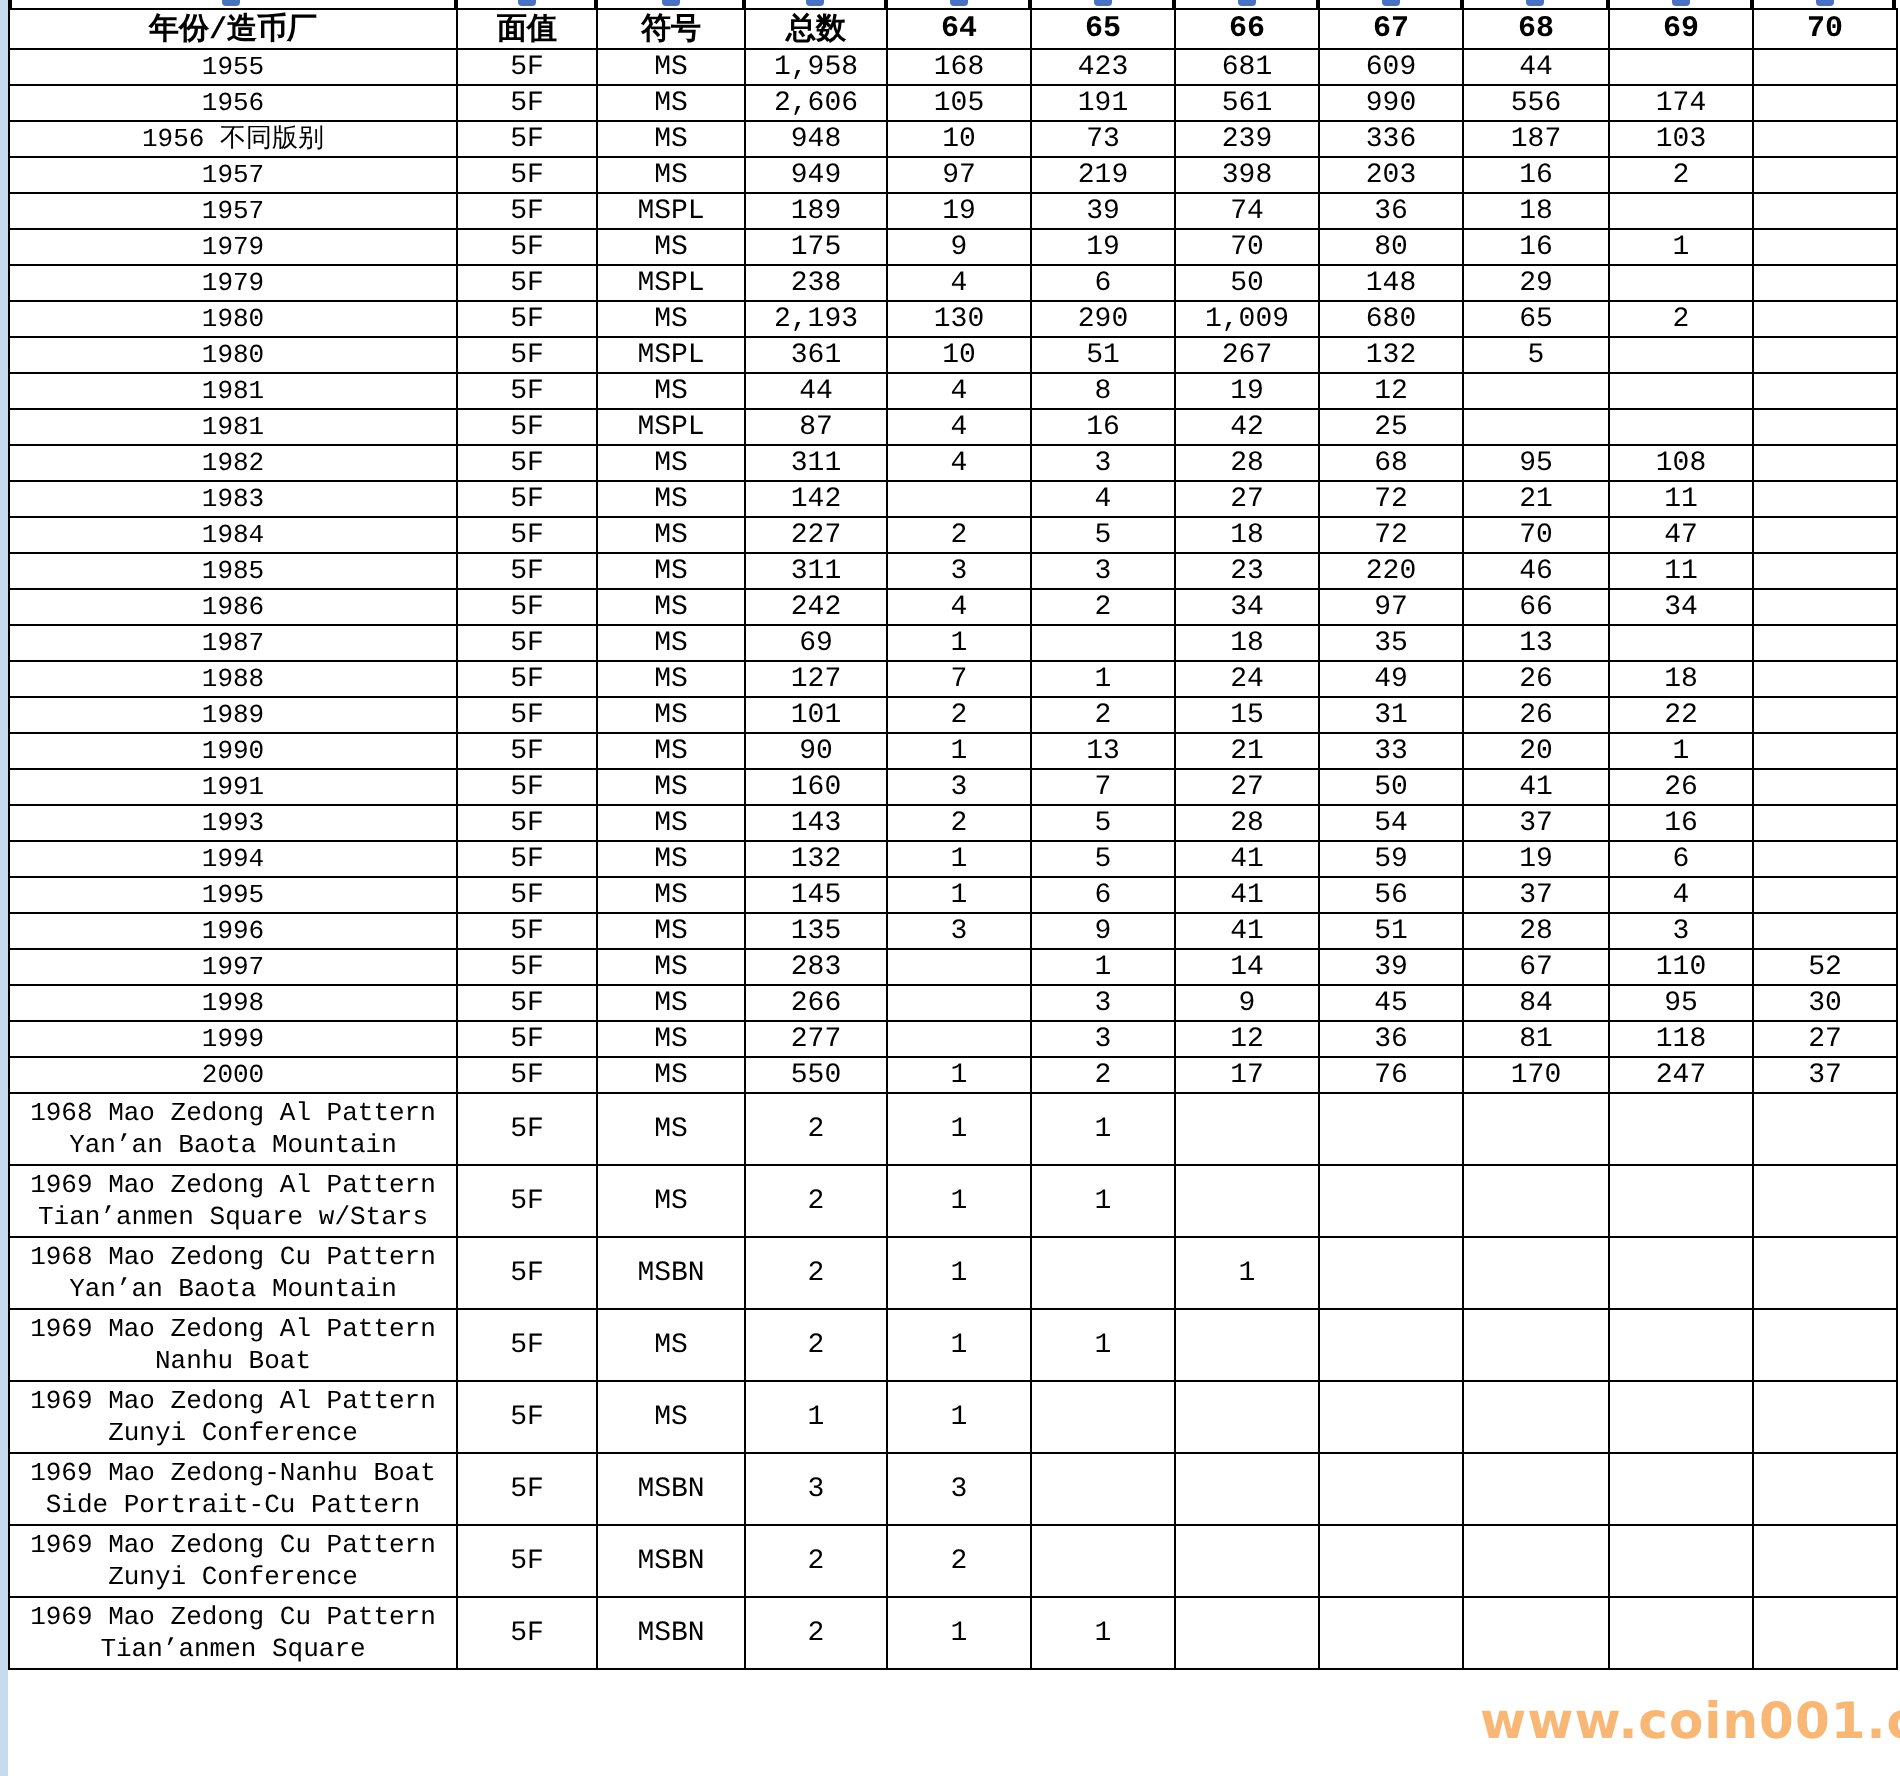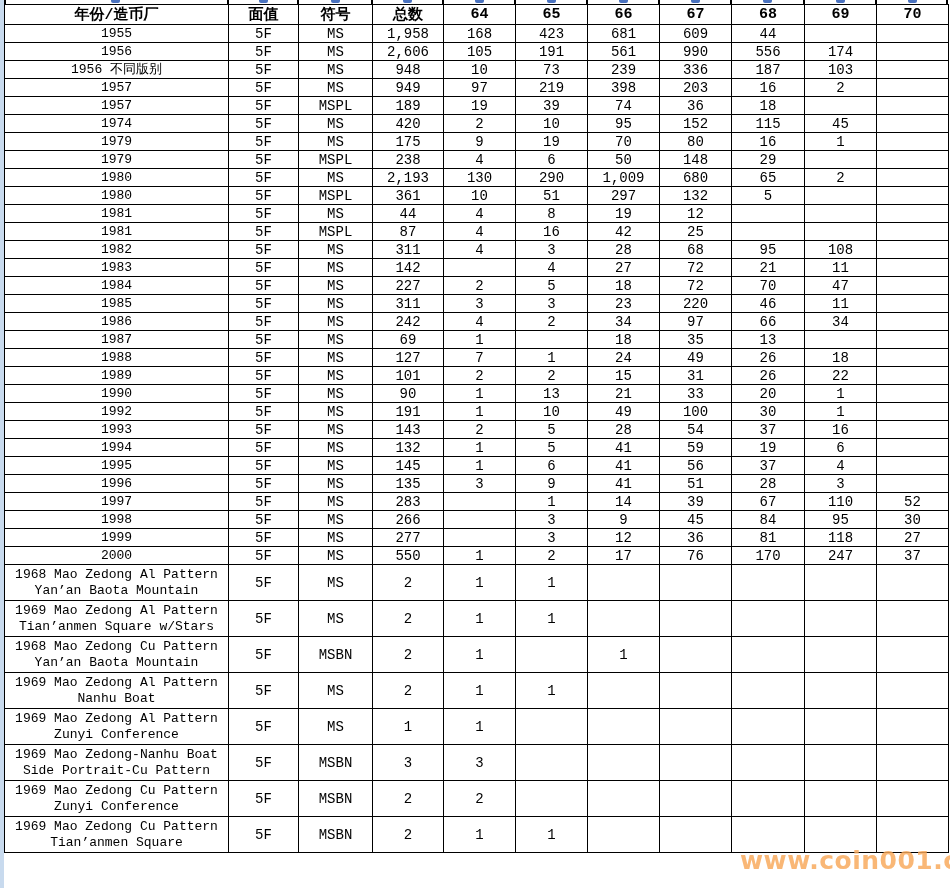--- a/index.html
+++ b/index.html
@@ -186,33 +186,20 @@
         <td class="num">189</td>
         <td class="num">19</td>
         <td class="num">39</td>
         <td class="num">74</td>
         <td class="num">36</td>
         <td class="num">18</td>
         <td class="num"></td>
         <td class="num"></td>
       </tr>
       <tr>
-        <td class="label">1974</td>
-        <td class="num">5F</td>
-        <td class="num">MS</td>
-        <td class="num">420</td>
-        <td class="num">2</td>
-        <td class="num">10</td>
-        <td class="num">95</td>
-        <td class="num">152</td>
-        <td class="num">115</td>
-        <td class="num">45</td>
-        <td class="num"></td>
-      </tr>
-      <tr>
         <td class="label">1979</td>
         <td class="num">5F</td>
         <td class="num">MS</td>
         <td class="num">175</td>
         <td class="num">9</td>
         <td class="num">19</td>
         <td class="num">70</td>
         <td class="num">80</td>
         <td class="num">16</td>
         <td class="num">1</td>
@@ -244,21 +231,21 @@
         <td class="num">2</td>
         <td class="num"></td>
       </tr>
       <tr>
         <td class="label">1980</td>
         <td class="num">5F</td>
         <td class="num">MSPL</td>
         <td class="num">361</td>
         <td class="num">10</td>
         <td class="num">51</td>
-        <td class="num">297</td>
+        <td class="num">267</td>
         <td class="num">132</td>
         <td class="num">5</td>
         <td class="num"></td>
         <td class="num"></td>
       </tr>
       <tr>
         <td class="label">1981</td>
         <td class="num">5F</td>
         <td class="num">MS</td>
         <td class="num">44</td>
@@ -394,30 +381,30 @@
         <td class="num">90</td>
         <td class="num">1</td>
         <td class="num">13</td>
         <td class="num">21</td>
         <td class="num">33</td>
         <td class="num">20</td>
         <td class="num">1</td>
         <td class="num"></td>
       </tr>
       <tr>
-        <td class="label">1992</td>
-        <td class="num">5F</td>
-        <td class="num">MS</td>
-        <td class="num">191</td>
-        <td class="num">1</td>
-        <td class="num">10</td>
-        <td class="num">49</td>
-        <td class="num">100</td>
-        <td class="num">30</td>
-        <td class="num">1</td>
+        <td class="label">1991</td>
+        <td class="num">5F</td>
+        <td class="num">MS</td>
+        <td class="num">160</td>
+        <td class="num">3</td>
+        <td class="num">7</td>
+        <td class="num">27</td>
+        <td class="num">50</td>
+        <td class="num">41</td>
+        <td class="num">26</td>
         <td class="num"></td>
       </tr>
       <tr>
         <td class="label">1993</td>
         <td class="num">5F</td>
         <td class="num">MS</td>
         <td class="num">143</td>
         <td class="num">2</td>
         <td class="num">5</td>
         <td class="num">28</td>

